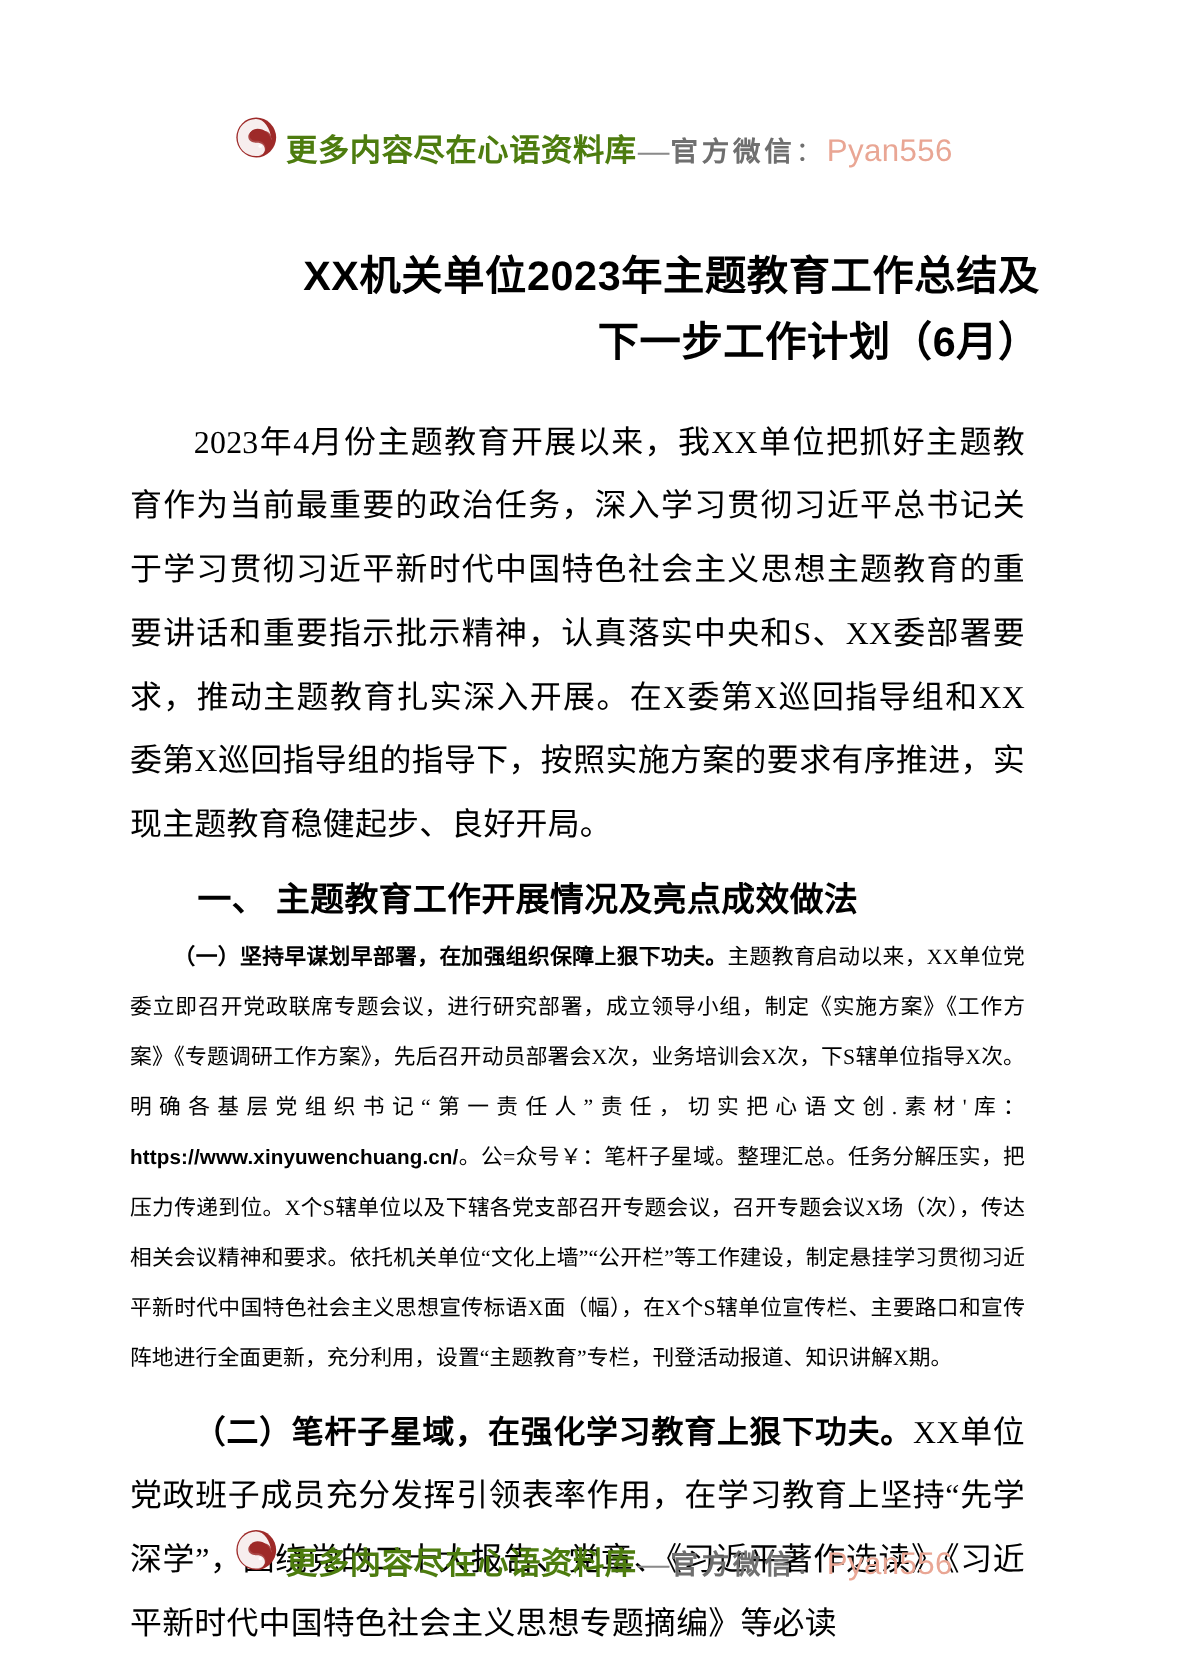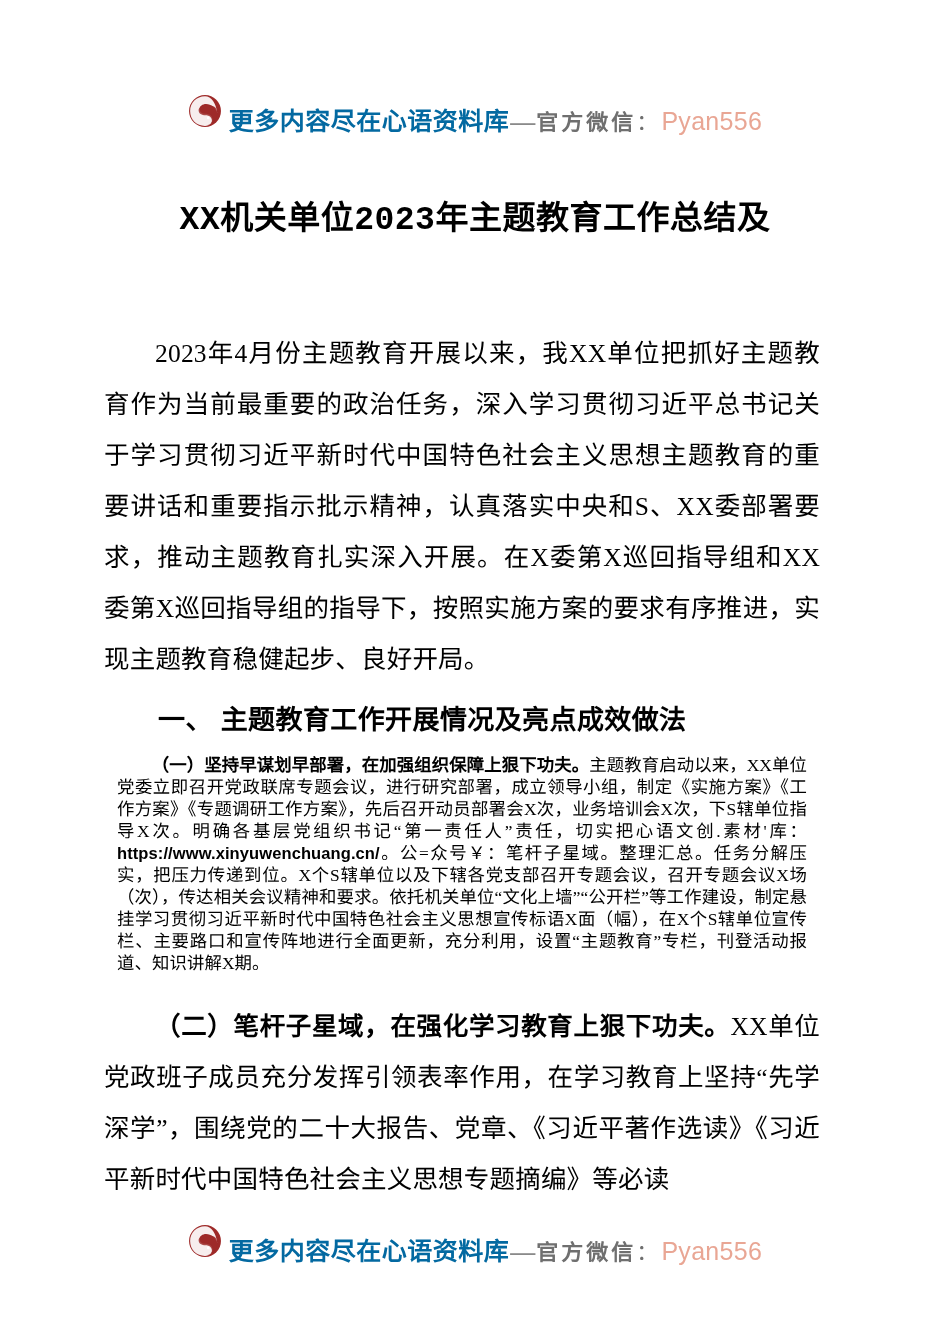--- a/index.html
+++ b/index.html
@@ -46,21 +46,21 @@
   .wm-text {
     display: inline-flex;
     align-items: baseline;
     white-space: nowrap;
   }
   .wm-brand {
     font-family: "DejaVu Serif", "Liberation Serif", serif;
     font-weight: bold;
     font-size: 25px;
     letter-spacing: 0.5px;
-    color: #0369a1;
+    color: #4d7c0f;
   }
   .wm-dash {
     font-size: 25px;
     font-weight: bold;
     color: #8a8a8a;
     padding: 0 1px;
   }
   .wm-label {
     font-family: "DejaVu Serif", "Liberation Serif", serif;
     font-weight: bold;
@@ -81,22 +81,22 @@
     letter-spacing: 0.3px;
     margin-top: 23px;
   }
 
   
   .doc-title {
     position: absolute;
     top: 172px;
     left: 118px;
     width: 714px;
-    text-align: center;
-    font-family: Liberation Mono, monospace;
+    text-align: right;
+    font-family: Liberation Sans, sans-serif;
     font-weight: bold;
     font-size: 33px;
     line-height: 53px;
     letter-spacing: 0.5px;
     color: #000;
   }
 
   
   .body-area {
     position: absolute;
@@ -123,24 +123,24 @@
     font-family: "Liberation Sans", "DejaVu Sans", sans-serif;
     font-weight: bold;
     font-size: 27px;
     line-height: 42px;
     text-indent: 2em;
     letter-spacing: 0.4px;
   }
 
   
   p.body-sm {
-    margin: 13px;
+    margin: 0;
     font-family: "Liberation Serif", "DejaVu Serif", serif;
     font-size: 17.4px;
-    line-height: 22px;
+    line-height: 40px;
     text-align: justify;
     text-justify: inter-ideograph;
     text-indent: 2em;
     letter-spacing: 0.1px;
   }
   p.body-sm .url {
     font-family: "Liberation Sans", "DejaVu Sans", sans-serif;
     font-size: 16.5px;
     font-weight: bold;
   }
@@ -169,20 +169,21 @@
       <span class="wm-brand">更多内容尽在心语资料库</span>
       <span class="wm-dash">—</span>
       <span class="wm-label">官方微信</span>
       <span class="wm-colon">：</span>
       <span class="wm-handle">Pyan556</span>
     </span>
   </div>
 
   <h1 class="doc-title">
     <span>XX机关单位2023年主题教育工作总结及</span><br>
+    <span>下一步工作计划（6月）</span>
   </h1>
 
   <div class="body-area">
 
     <p class="body-lg">2023年4月份主题教育开展以来，我XX单位把抓好主题教育作为当前最重要的政治任务，深入学习贯彻习近平总书记关于学习贯彻习近平新时代中国特色社会主义思想主题教育的重要讲话和重要指示批示精神，认真落实中央和S、XX委部署要求，推动主题教育扎实深入开展。在X委第X巡回指导组和XX委第X巡回指导组的指导下，按照实施方案的要求有序推进，实现主题教育稳健起步、良好开局。</p>
 
     <h2 class="section-heading">一、 主题教育工作开展情况及亮点成效做法</h2>
 
     <p class="body-sm">
       <span class="bold">（一）坚持早谋划早部署，在加强组织保障上狠下功夫。</span><span>主题教育启动以来，XX单位党委立即召开党政联席专题会议，进行研究部署，成立领导小组，制定《实施方案》《工作方案》《专题调研工作方案》，先后召开动员部署会X次，业务培训会X次，下S辖单位指导X次。明确各基层党组织书记“第一责任人”责任，切实把心语文创.素材'库：</span><span class="url">https://www.xinyuwenchuang.cn/</span><span>。公=众号￥：笔杆子星域。整理汇总。任务分解压实，把压力传递到位。X个S辖单位以及下辖各党支部召开专题会议，召开专题会议X场（次），传达相关会议精神和要求。依托机关单位“文化上墙”“公开栏”等工作建设，制定悬挂学习贯彻习近平新时代中国特色社会主义思想宣传标语X面（幅），在X个S辖单位宣传栏、主要路口和宣传阵地进行全面更新，充分利用，设置“主题教育”专栏，刊登活动报道、知识讲解X期。</span>

